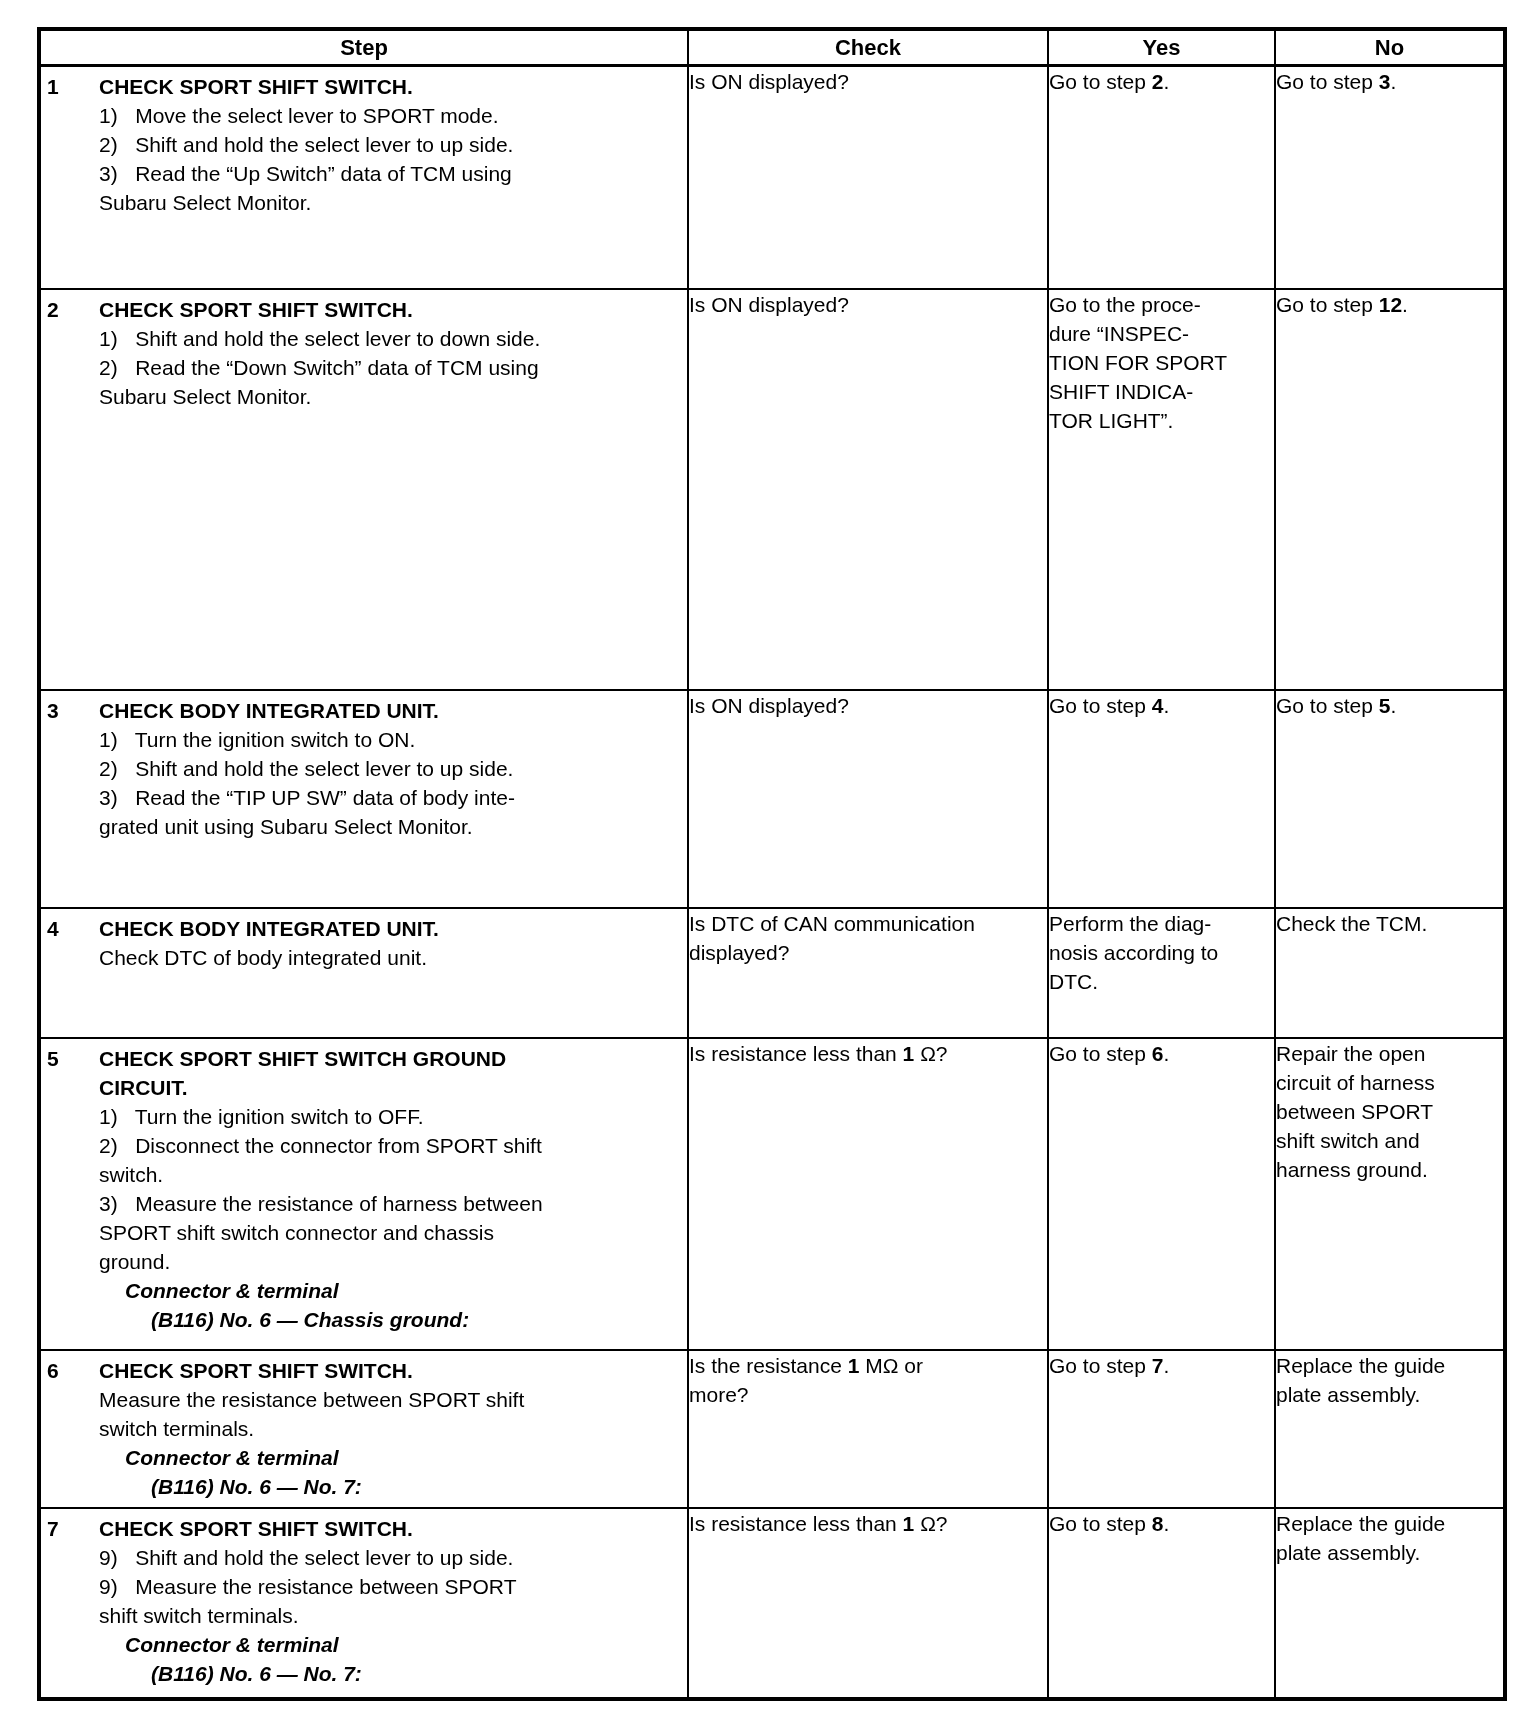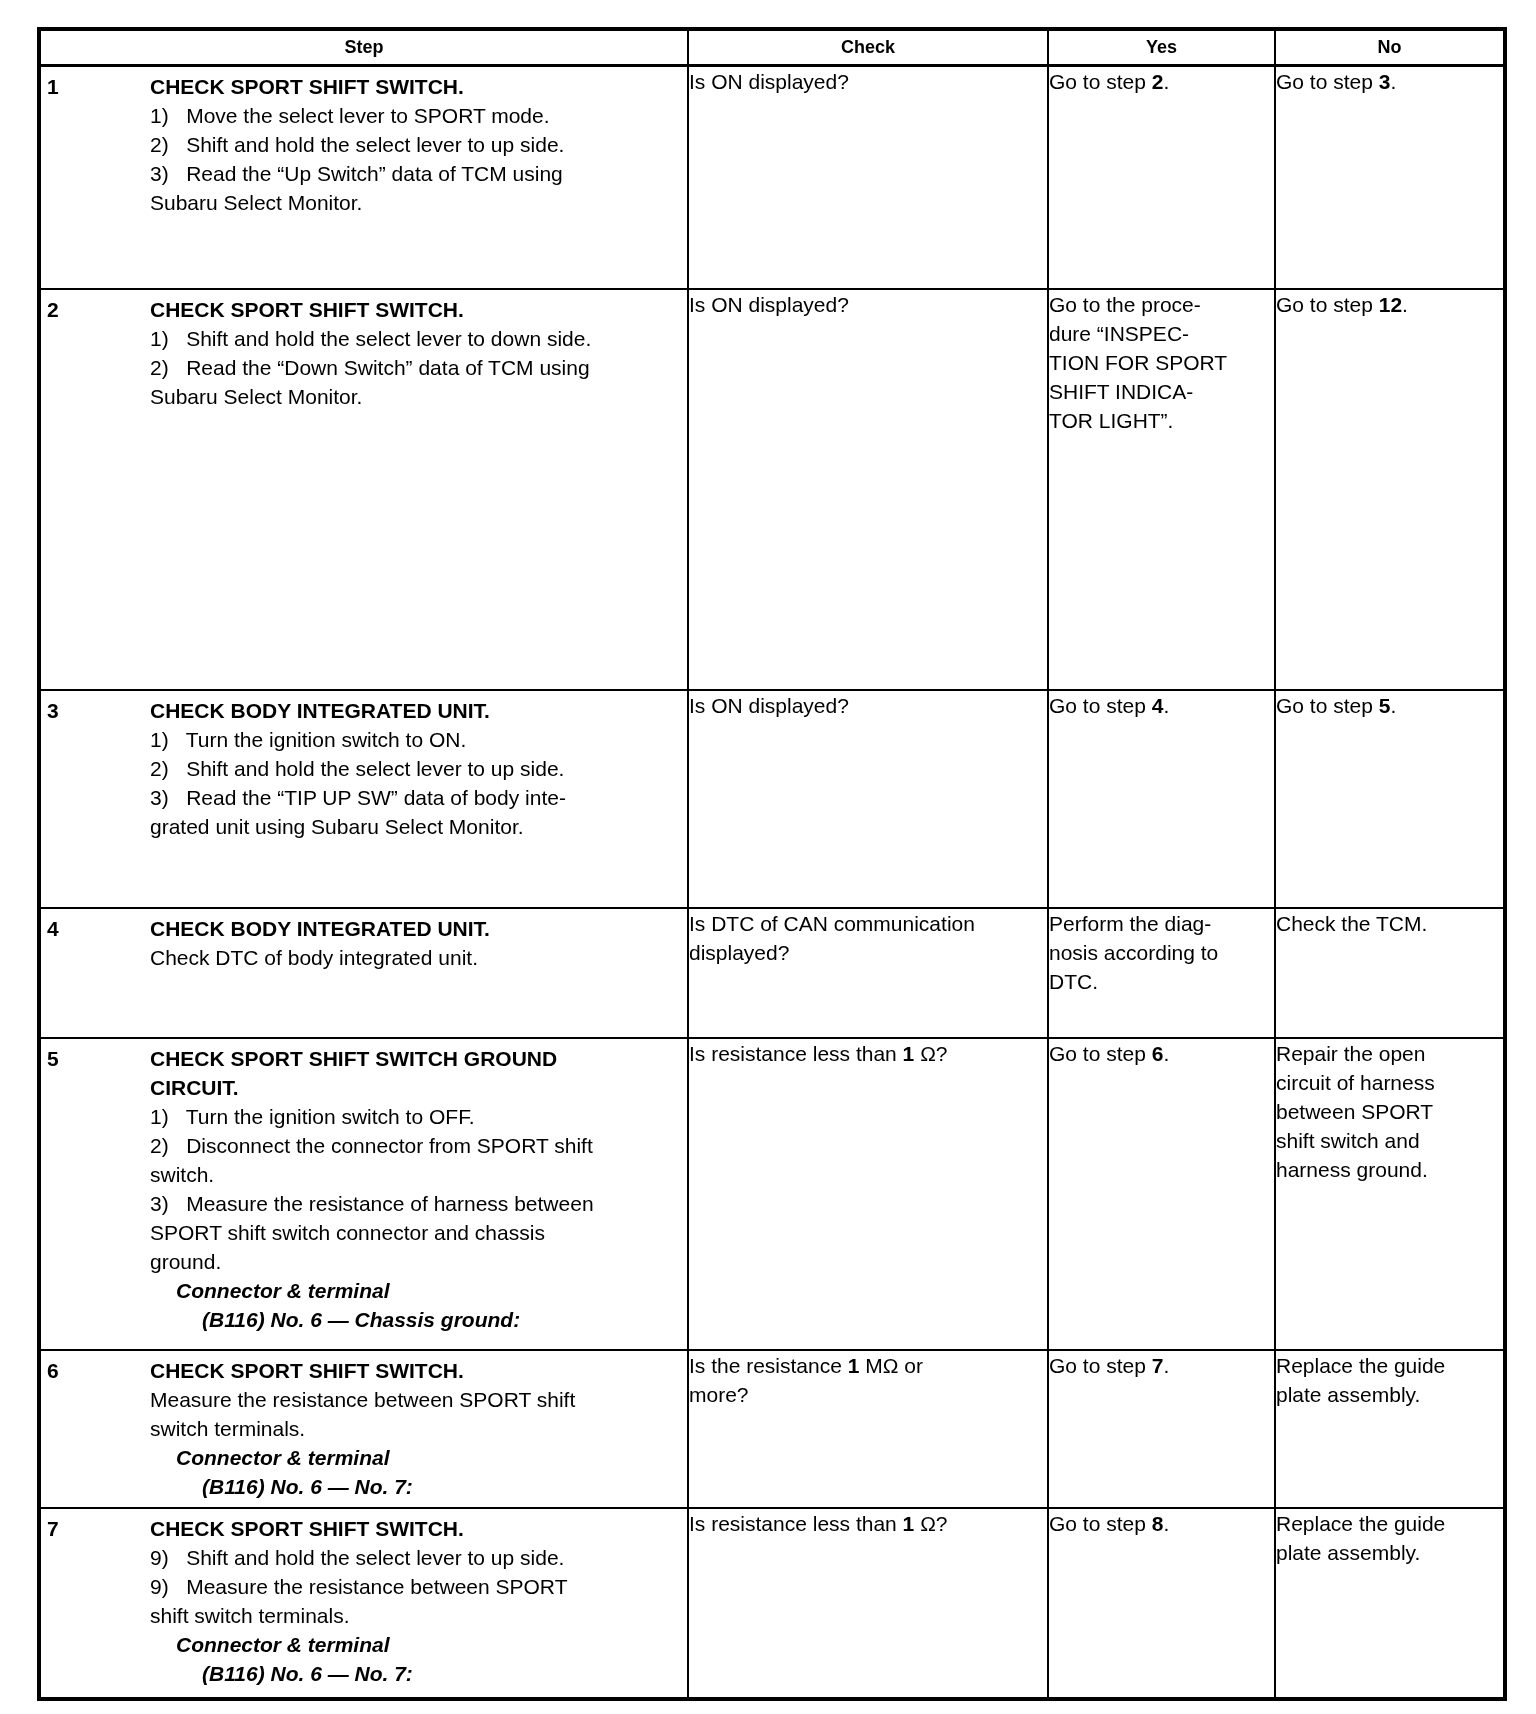--- a/index.html
+++ b/index.html
@@ -28,21 +28,21 @@
   table.dtable td {
     border: 2px solid #000;
     vertical-align: top;
     padding: 0;
     overflow: hidden;
   }
   table.dtable thead th {
     height: 33px;
     vertical-align: middle;
     text-align: center;
-    font-size: 18px;
+    font-size: 22px;
     font-weight: bold;
     border-bottom: 3px solid #000;
   }
   tbody tr:nth-child(1) { height: 223px; }
   tbody tr:nth-child(2) { height: 401px; }
   tbody tr:nth-child(3) { height: 218px; }
   tbody tr:nth-child(4) { height: 130px; }
   tbody tr:nth-child(5) { height: 312px; }
   tbody tr:nth-child(6) { height: 158px; }
   tbody tr:nth-child(7) { height: 191px; }
@@ -50,21 +50,21 @@
   td.step-cell { position: relative; }
   .step-num {
     position: absolute;
     left: 6px;
     top: 5px;
     font-size: 21px;
     font-weight: bold;
     line-height: 29px;
   }
   .step-body {
-    margin-left: 109px;
+    margin-left: 58px;
     padding-top: 5px;
     padding-right: 4px;
   }
   td.check-cell, td.yes-cell, td.no-cell {
     padding: 5px 4px 0 8px;
     margin-left: 13px;
   }
   .line {
     font-size: 21px;
     line-height: 29px;

